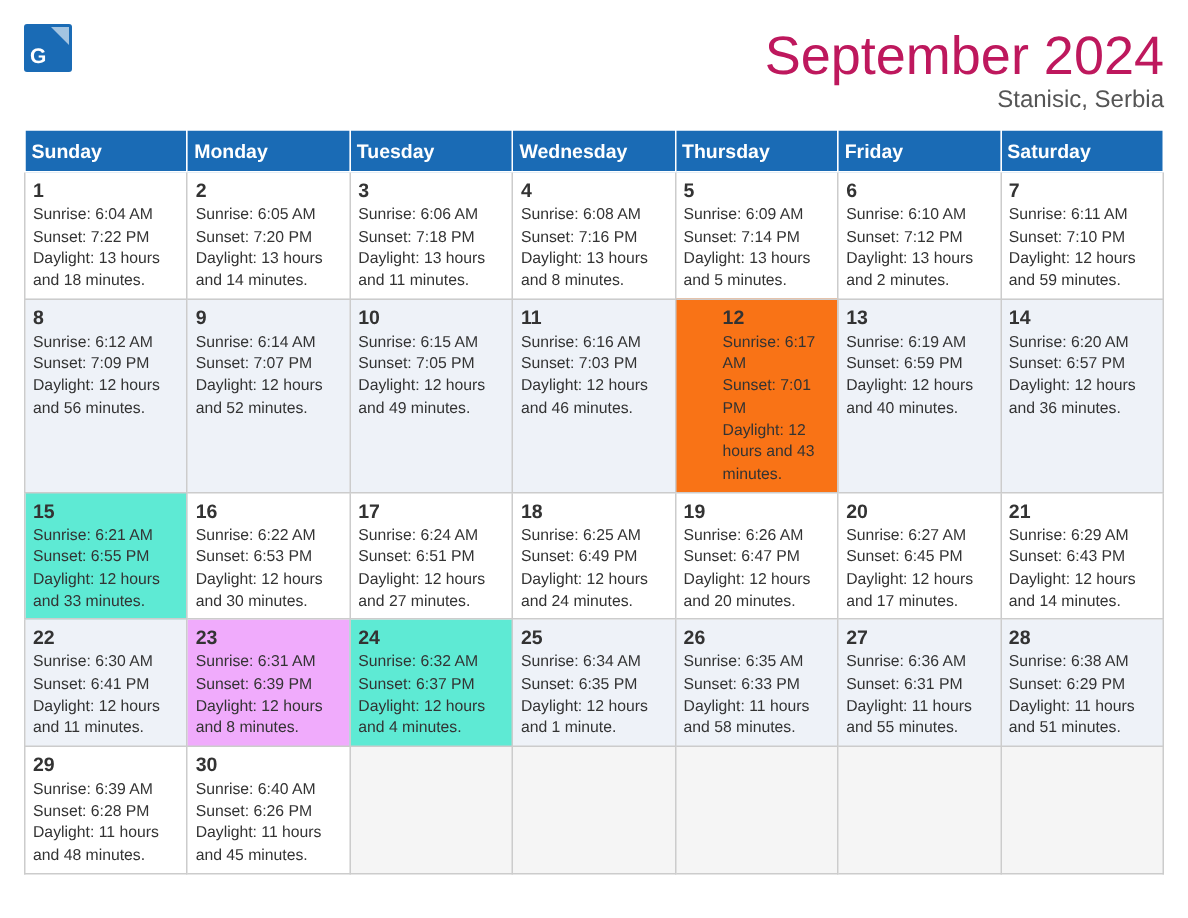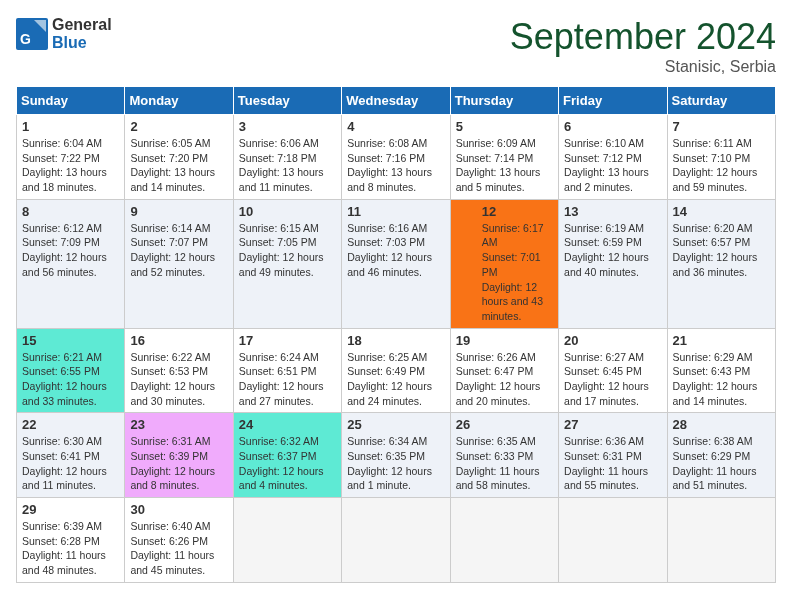--- a/index.html
+++ b/index.html
@@ -15,21 +15,21 @@
       justify-content: space-between;
       align-items: flex-start;
       margin-bottom: 10px;
     }
     .logo {
       display: flex;
       align-items: center;
       gap: 4px;
     }
     .title-area { text-align: right; }
-    .month-title { font-size: 36px; font-weight: normal; color: #14532d; }
+    .month-title { font-size: 36px; font-weight: normal; color: #be185d; }
     .location-title { font-size: 16px; color: #555; }
 
     .calendar { width: 100%; border-collapse: collapse; }
     .calendar th {
       background: #1a6bb5;
       color: #fff;
       font-size: 13px;
       font-weight: bold;
       padding: 6px 4px;
       text-align: left;
@@ -66,26 +66,20 @@
 </head>
 <body>
 
 <div class="header">
   <div class="logo">
     <svg width="32" height="32" viewBox="0 0 32 32">
       <rect x="0" y="0" width="32" height="32" fill="#1a6bb5" rx="2"></rect>
       <polygon points="18,2 30,2 30,14" fill="#fff" opacity="0.6"></polygon>
       <text x="4" y="26" font-size="14" font-weight="bold" fill="white" font-family="Arial">G</text>
     </svg>
-    <div>
-      <div style="line-height:1.1;">
-        <span style="font-size:16px;font-weight:bold;color:#333;">General</span><br>
-        <span style="font-size:16px;font-weight:bold;color:#1a6bb5;">Blue</span>
-      </div>
-    </div>
   </div>
   <div class="title-area">
     <div class="month-title">September 2024</div>
     <div class="location-title">Stanisic, Serbia</div>
   </div>
 </div>
 
 <table class="calendar">
   <thead>
     <tr>

